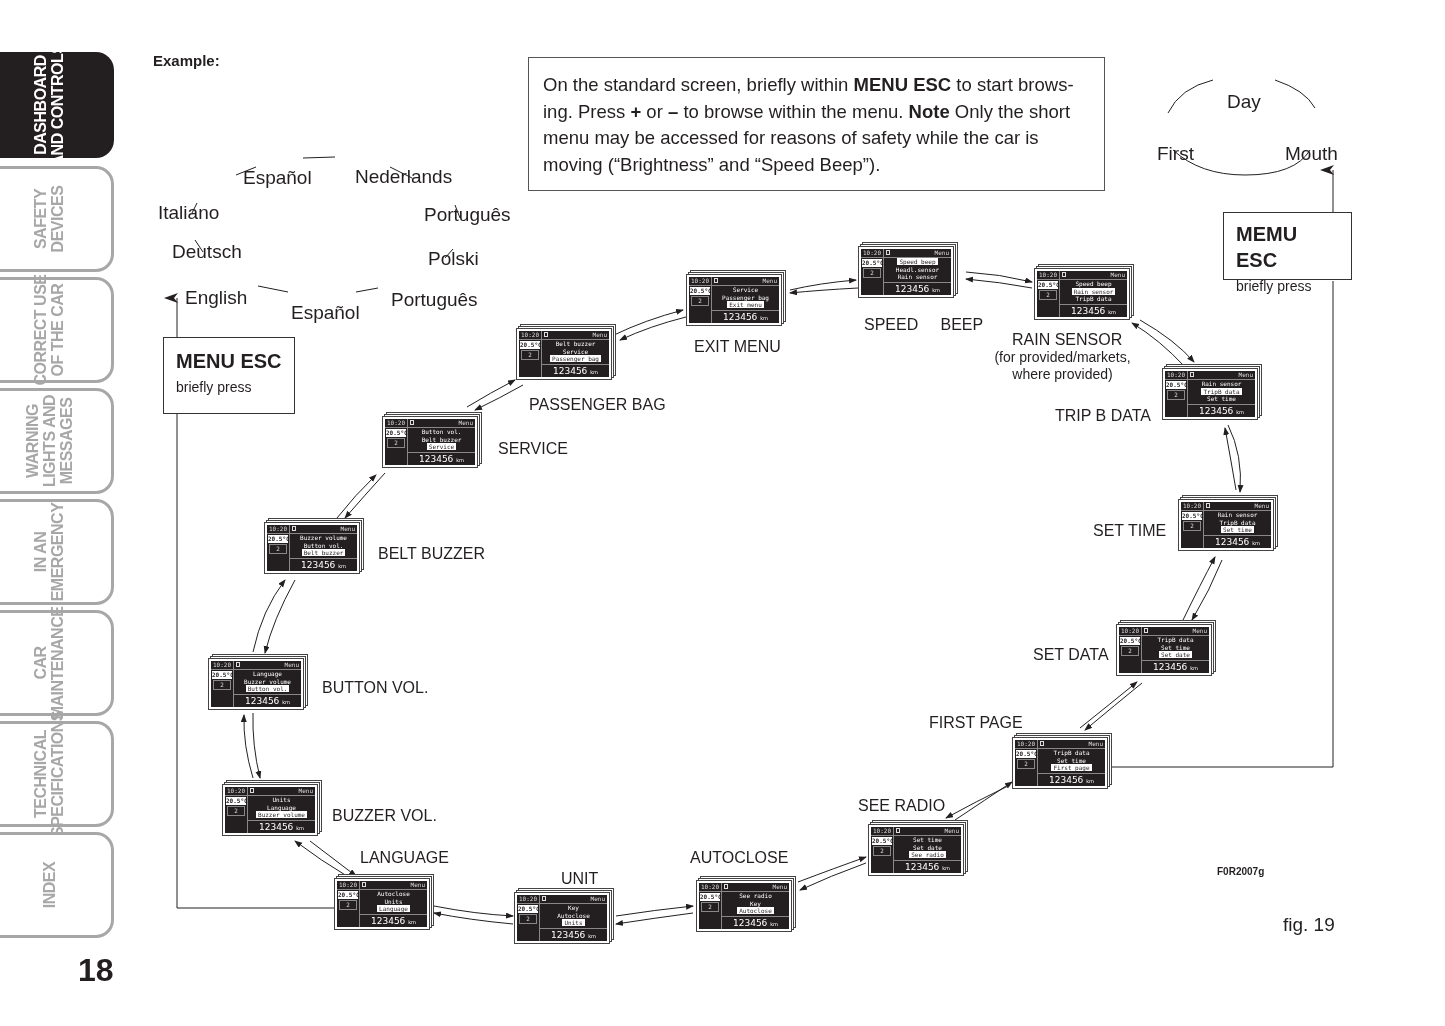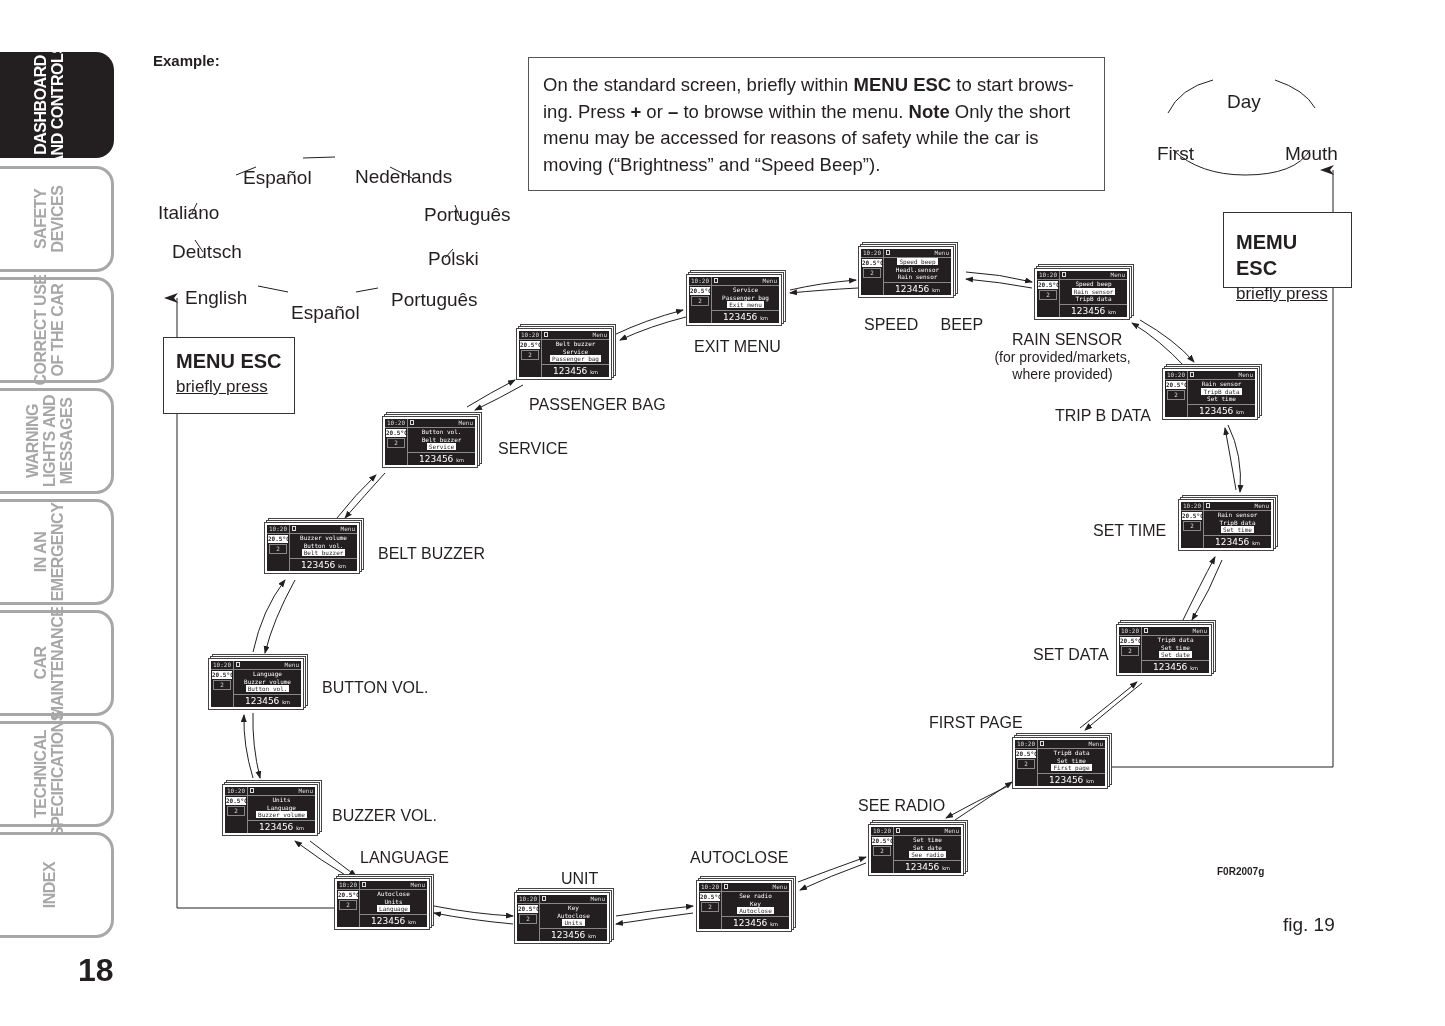--- a/index.html
+++ b/index.html
@@ -13,21 +13,21 @@
   .tab.active .tab-label { color:#fff; }
   .page-number { left:78px; top:952px; font-family:"Liberation Sans", sans-serif; font-weight:bold; font-size:32px; color:#231f20; }
 
   .example { left:153px; top:52px; font-family:"Liberation Sans", sans-serif; font-weight:bold; font-size:15px; }
 
   .note-box { left:528px; top:57px; width:577px; height:134px; border:1.5px solid #555; box-sizing:border-box; padding:14px 12px 0 14px; font-family:"Liberation Sans", sans-serif; font-size:18.5px; line-height:26.5px; }
   .note-box b { font-weight:bold; }
 
   .esc-box { border:1.5px solid #333; background:#fff; box-sizing:border-box; padding:10px 12px; font-family:"Liberation Sans", sans-serif; }
   .esc-title { font-weight:bold; font-size:20px; line-height:26px; }
-  .esc-sub { font-size:17px; line-height:26px;text-decoration:underline; }
+  .esc-sub { font-size:14px; line-height:26px; }
 
   .lang { font-family:"Liberation Sans", sans-serif; font-size:19px; white-space:nowrap;margin-top:25px; }
   .lbl { font-family:"Liberation Sans", sans-serif; font-size:16px; white-space:nowrap; }
   .lbl-small { font-family:"Liberation Sans", sans-serif; font-size:14px; text-align:center; line-height:17px; white-space:nowrap; }
 
   
   .lcd { position:absolute; width:100px; height:56px; }
   .lcd .sheet { position:absolute; width:96px; height:52px; background:#fff; border:1px solid #444; box-sizing:border-box; }
   .lcd .sheet.s1 { left:4px; top:0; }
   .lcd .sheet.s2 { left:2px; top:2px; }
@@ -171,21 +171,21 @@
 <div class="abs lang" style="left:291px;top:277px;">Español</div>
 
 <div class="abs lang" style="left:1227px;top:66px;">Day</div>
 <div class="abs lang" style="left:1157px;top:118px;">First</div>
 <div class="abs lang" style="left:1285px;top:118px;">Mouth</div>
 
 <div class="abs esc-box" style="left:163px;top:337px;width:132px;height:77px;">
   <div class="esc-title">MENU ESC</div>
   <div class="esc-sub">briefly press</div>
 </div>
-<div class="abs esc-box" style="left:1223px;top:212px;width:129px;height:76px;padding:16px 12px;">
+<div class="abs esc-box" style="left:1223px;top:212px;width:129px;height:68px;padding:8px 12px;">
   <div class="esc-title">MEMU ESC</div>
   <div class="esc-sub">briefly press</div>
 </div>
 
 <div id="screens">
     <div class="lcd" style="left: 686px; top: 270px;">
       <div class="sheet s1"></div>
       <div class="sheet s2"></div>
       <div class="front">
         <div class="scr">

